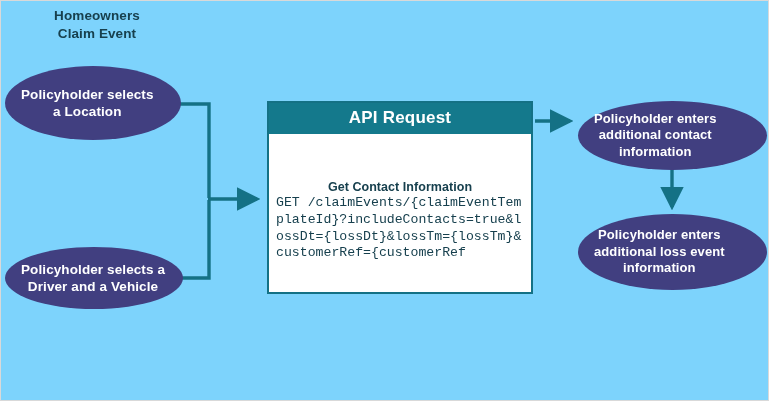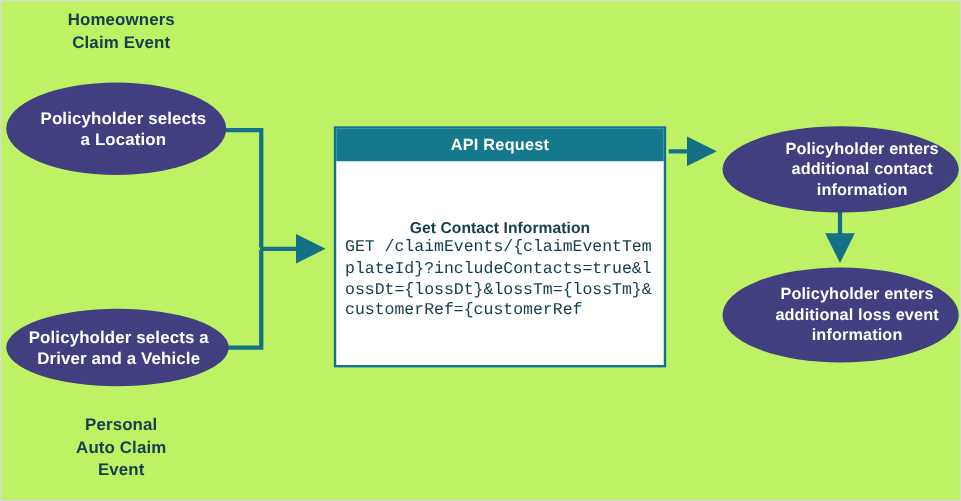--- a/index.html
+++ b/index.html
@@ -8,21 +8,21 @@
     padding: 0;
     background: #ffffff;
   }
   body {
     font-family: "Liberation Sans", sans-serif;
   }
   #canvas {
     position: relative;
     width: 769px;
     height: 401px;
-    background: #bef264;
+    background: #7dd3fc;
     border: 1px solid #d9d9d9;
     box-sizing: border-box;
     overflow: hidden;
   }
   .layer-svg {
     position: absolute;
     left: 0;
     top: 0;
     width: 769px;
     height: 401px;
@@ -50,21 +50,21 @@
   }
   
   .ellipse {
     position: absolute;
     background: #413F80;
     border-radius: 50%;
     color: #ffffff;
     font-weight: bold;
     display: flex;
     align-items: center;
-    justify-content: flex-end;
+    justify-content: flex-start;
     text-align: center;
     box-sizing: border-box;
     line-height: 1.26;
     letter-spacing: 0.1px;
   }
   .ellipse .etext {
     display: block;
     padding: 0 16px;
     white-space: pre-line;
   }
@@ -104,21 +104,21 @@
     width: 266px;
     height: 193px;
     border: 2px solid #147185;
     background: #ffffff;
     box-sizing: border-box;
   }
   #api-header {
     background: #14798C;
     color: #ffffff;
     font-weight: bold;
-    font-size: 13px;
+    font-size: 17px;
     text-align: center;
     padding: 5px 0 6px 0;
     letter-spacing: 0.2px;
   }
   #api-body {
     padding: 8px 4px 0 4px;
     text-align: center;
   }
   #api-subtitle {
     color: #17404E;
@@ -166,23 +166,20 @@
     </g>
 
     <g>
       <line x1="671" y1="166" x2="671" y2="206" stroke="#147185" stroke-width="3.4" marker-end="url(#arrowDown)"></line>
     </g>
   </svg>
 
   <div class="caption" id="caption-homeowners" style="white-space: pre-line;">Homeowners
 Claim Event</div>
 
-  <div class="caption" id="caption-auto" style="white-space: pre-line;">Personal
-Auto Claim
-Event</div>
 
   <div class="ellipse" id="ellipse-location">
     <span class="etext">Policyholder selects
 a Location</span>
   </div>
 
   <div class="ellipse" id="ellipse-driver">
     <span class="etext">Policyholder selects a
 Driver and a Vehicle</span>
   </div>

